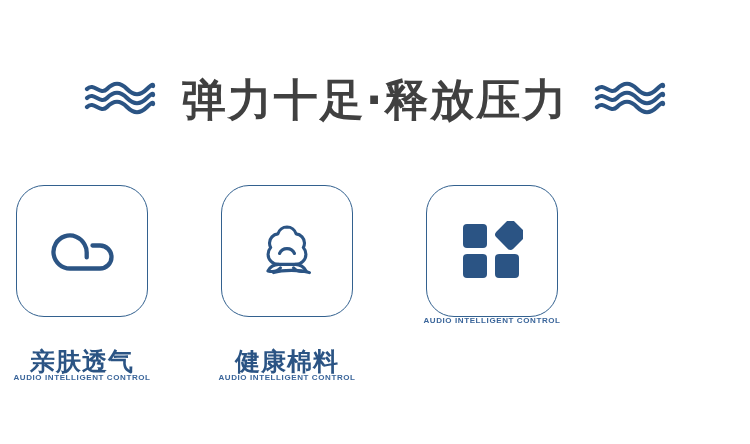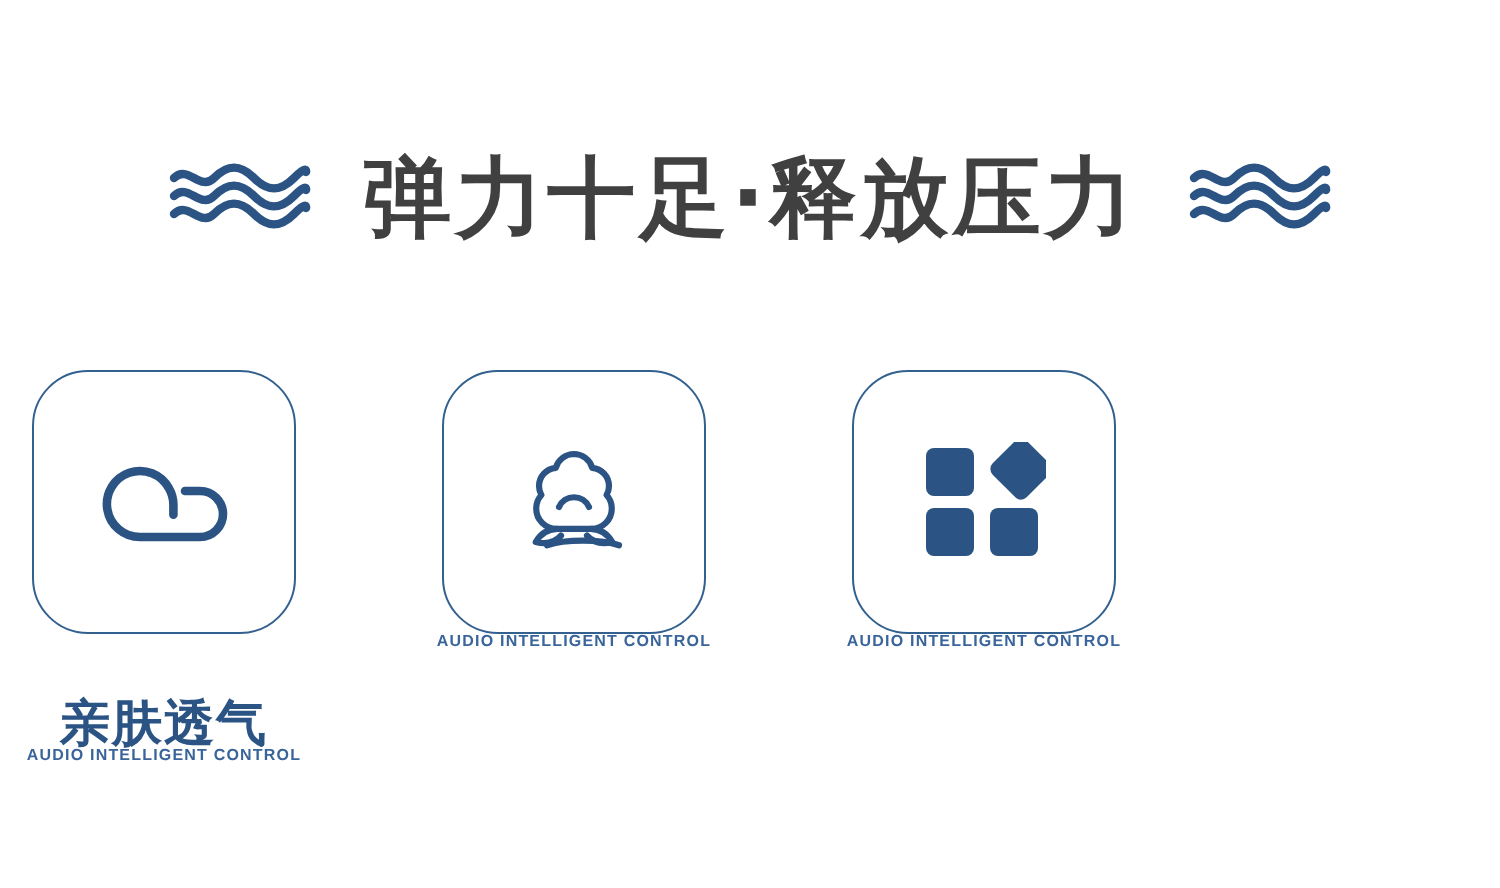--- a/index.html
+++ b/index.html
@@ -140,20 +140,21 @@
           <g stroke="#2b5484" stroke-width="3.1" stroke-linecap="round" stroke-linejoin="round" fill="none">
             <path d="M32 7 a9.5 9.5 0 0 1 9.1 6.9 a9.2 9.2 0 0 1 8.4 9.1 a9 9 0 0 1 -1.2 4.5 a10 10 0 0 1 2.6 6.7 a10.2 10.2 0 0 1 -10.2 10.2 h-17.4 a10.2 10.2 0 0 1 -10.2 -10.2 a10 10 0 0 1 2.6 -6.7 a9 9 0 0 1 -1.2 -4.5 a9.2 9.2 0 0 1 8.4 -9.1 a9.5 9.5 0 0 1 9.1 -6.9 z"></path>
             <path d="M24.5 33.5 a8.2 8.2 0 0 1 15 0"></path>
             <path d="M23.5 44.4 c-4.6 0.2 -8.4 2.6 -10.6 6.6 c5.2 1.3 9.6 0.2 12.6 -3.2"></path>
             <path d="M40.5 44.4 c4.6 0.2 8.4 2.6 10.6 6.6 c-5.2 1.3 -9.6 0.2 -12.6 -3.2"></path>
             <path d="M18.5 52.6 c9 -3 27 -3 36 0"></path>
           </g>
         </svg>
       </span>
     </div>
+    <div class="feature-label">健康棉料</div>
     <div class="feature-sub">AUDIO INTELLIGENT CONTROL</div>
   </div>
 
   <div class="feature">
     <div class="icon-card">
       <span>
         <svg width="62" height="60" viewBox="0 0 62 60" fill="none">
           <rect x="2" y="3" width="24" height="24" rx="4" fill="#2b5484"></rect>
           <rect x="2" y="33" width="24" height="24" rx="4" fill="#2b5484"></rect>
           <rect x="34" y="33" width="24" height="24" rx="4" fill="#2b5484"></rect>

